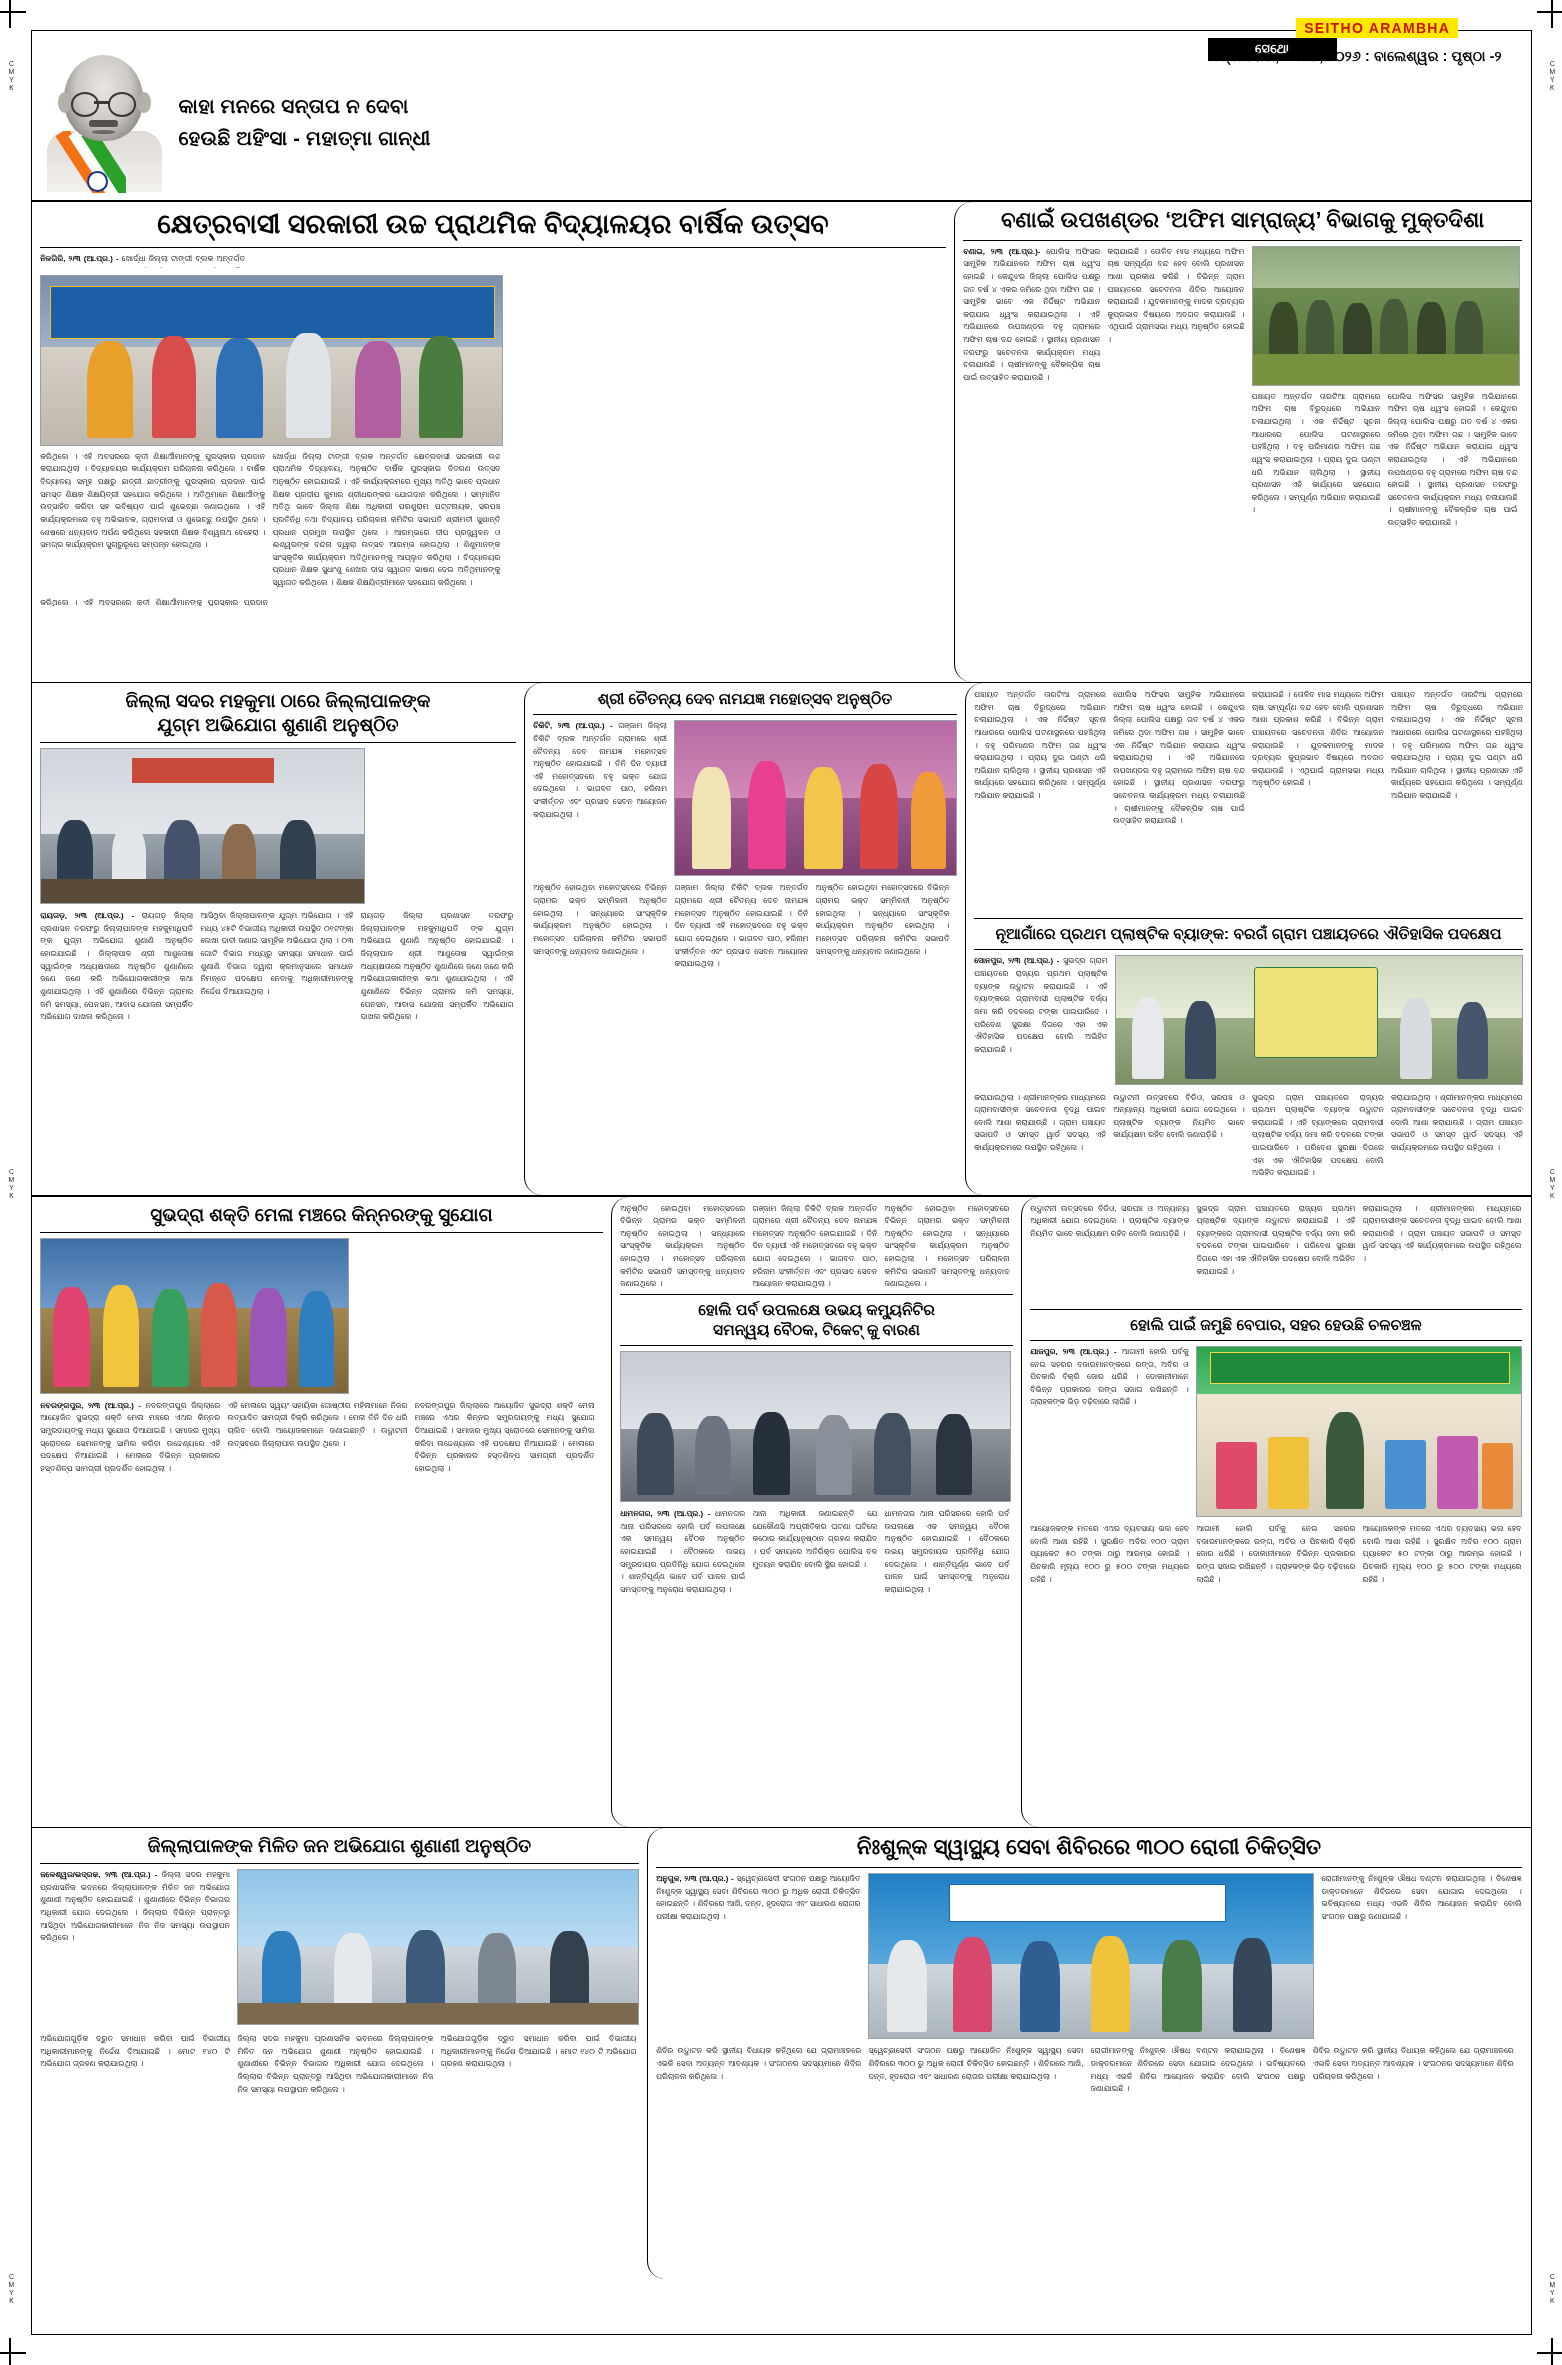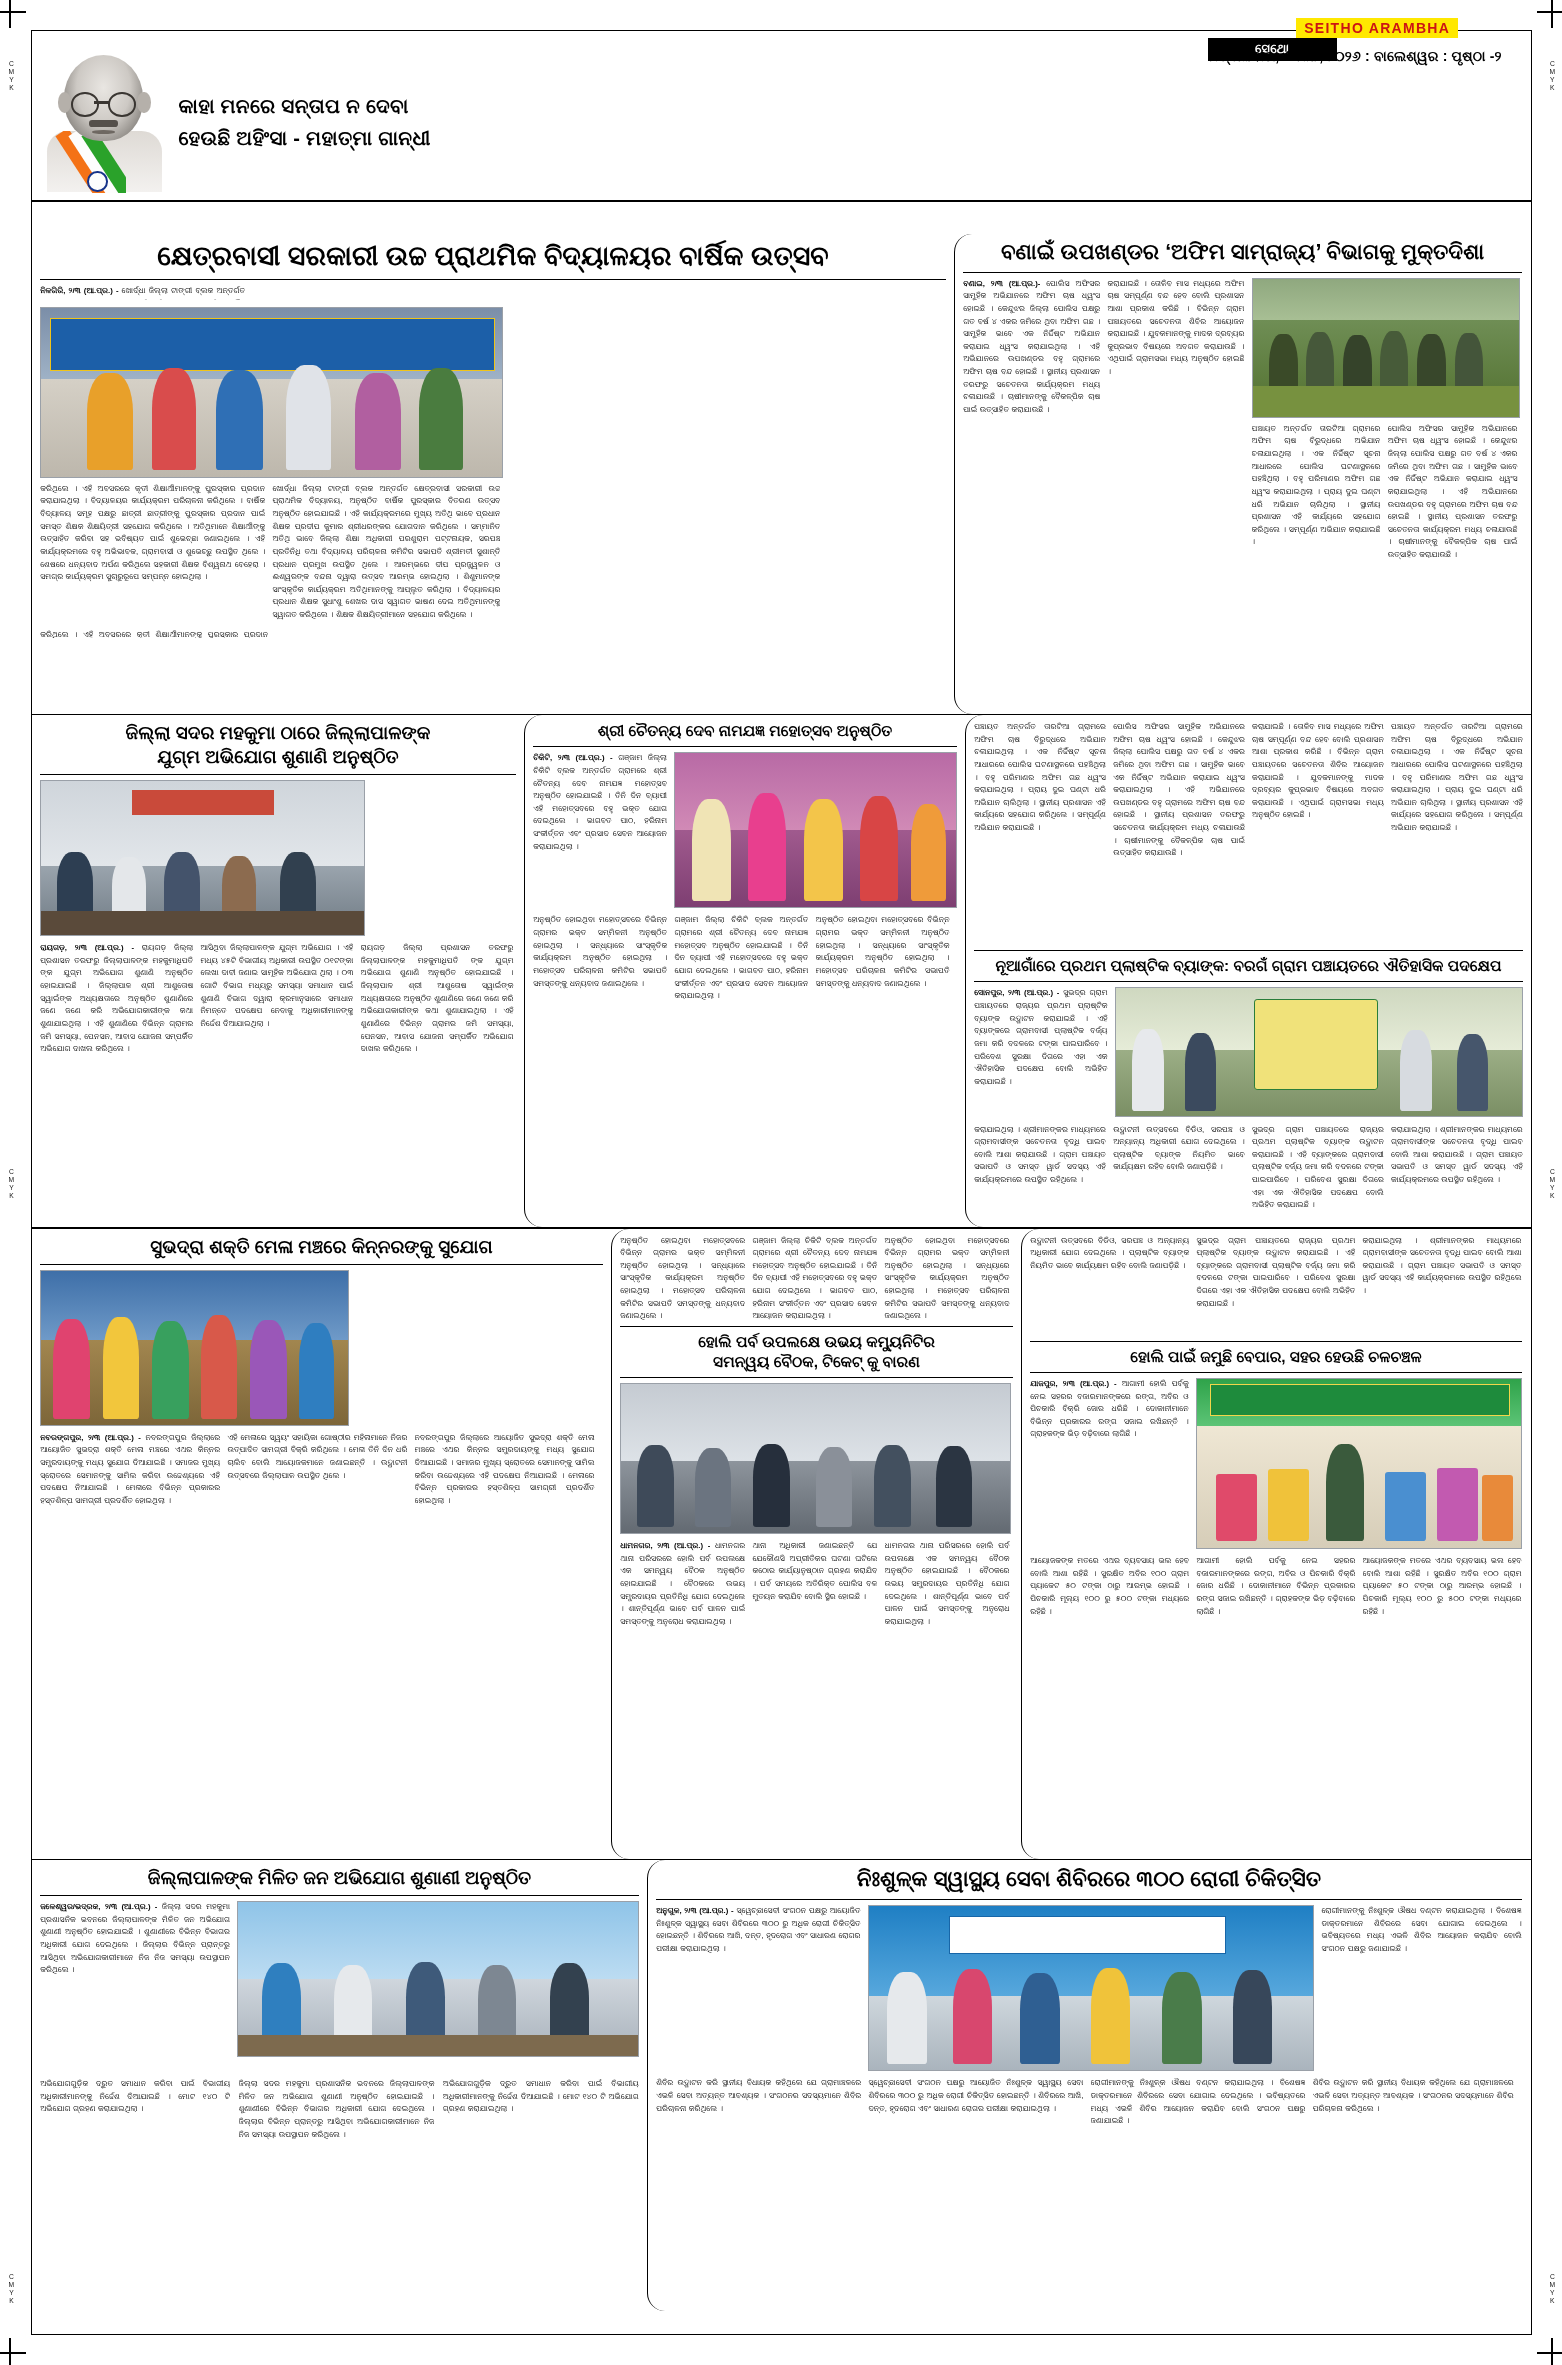--- a/index.html
+++ b/index.html
@@ -112,21 +112,21 @@
       </div>
 
       <div class="logoblk">
         <div class="logo-top">ସେଥୋ</div>
         <div class="logo-en">SEITHO ARAMBHA</div>
         <div class="logo-date">ମଙ୍ଗଳବାର, 4 ମାର୍ଚ୍ଚ, ୨୦୨୬ : ବାଲେଶ୍ୱର : ପୃଷ୍ଠା -୨</div>
       </div>
     </div>
     <div class="rule"></div>
 
-    <div class="band-row" style="height:480px;margin-top:32px;">
+    <div class="band-row" style="height:480px;">
 
       <div class="col" style="width:922px;padding:5.1px 8.2px 4.1px 8.2px;">
         <div class="hl hl-xl">କ୍ଷେତ୍ରବାସୀ ସରକାରୀ ଉଚ୍ଚ ପ୍ରାଥମିକ ବିଦ୍ୟାଳୟର ବାର୍ଷିକ ଉତ୍ସବ</div>
         <div style="border-top:1.3px solid #000;margin:5.1px 0 5.1px 0;"></div>
         <div style="display:flex;gap:7.2px;height:353px;flex-direction:column;">
           <div class="body-txt" style="width:205px;">
             <span class="lead">ନିଳଗିରି, ୨/୩ (ଆ.ପ୍ର.) -</span>
             <span>ଖୋର୍ଦ୍ଧା ଜିଲ୍ଲା ଟାଙ୍ଗୀ ବ୍ଲକ ଅନ୍ତର୍ଗତ କ୍ଷେତ୍ରବାସୀ ସରକାରୀ ଉଚ୍ଚ ପ୍ରାଥମିକ ବିଦ୍ୟାଳୟ, ଅନୁଷ୍ଠିତ ବାର୍ଷିକ ପୁରସ୍କାର ବିତରଣ ଉତ୍ସବ ଅନୁଷ୍ଠିତ ହୋଇଯାଇଛି । ଏହି କାର୍ଯ୍ୟକ୍ରମରେ ମୁଖ୍ୟ ଅତିଥି ଭାବେ ପ୍ରଧାନ ଶିକ୍ଷକ ପ୍ରଦୀପ କୁମାର ଶ୍ରୀଧରଙ୍କର ଯୋଗଦାନ କରିଥିଲେ । ସମ୍ମାନିତ ଅତିଥି ଭାବେ ଜିଲ୍ଲା ଶିକ୍ଷା ଅଧିକାରୀ ପରଶୁରାମ ପଟ୍ଟନାୟକ, ସରପଞ୍ଚ ପ୍ରତିନିଧି ତଥା ବିଦ୍ୟାଳୟ ପରିଚାଳନା କମିଟିର ସଭାପତି ଶ୍ରୀମତୀ ସୁଶାନ୍ତି ପ୍ରଧାନ ପ୍ରମୁଖ ଉପସ୍ଥିତ ଥିଲେ । ଆରମ୍ଭରେ ଦୀପ ପ୍ରଜ୍ଜ୍ୱଳନ ଓ ଈଶ୍ୱରଙ୍କ ବନ୍ଦନା ଦ୍ୱାରା ଉତ୍ସବ ଆରମ୍ଭ ହୋଇଥିଲା । ଶିଶୁମାନଙ୍କ ସାଂସ୍କୃତିକ କାର୍ଯ୍ୟକ୍ରମ ଅତିଥିମାନଙ୍କୁ ଆପ୍ଲୁତ କରିଥିଲା । ବିଦ୍ୟାଳୟର ପ୍ରଧାନ ଶିକ୍ଷକ ସୁଧାଂଶୁ ଶେଖର ଦାସ ସ୍ୱାଗତ ଭାଷଣ ଦେଇ ଅତିଥିମାନଙ୍କୁ ସ୍ୱାଗତ କରିଥିଲେ । ଶିକ୍ଷକ ଶିକ୍ଷୟିତ୍ରୀମାନେ ସହଯୋଗ କରିଥିଲେ ।</span>
           </div>
           <div style="width:461px;">
@@ -372,21 +372,21 @@
             <div class="sky" style="background:linear-gradient(180deg,#8fc4e8,#bcdcf2);height:50%"></div>
             <div class="grd" style="background:linear-gradient(180deg,#cfd6dd,#a9b2bb);height:50%"></div>
             <div class="fig" style="left:6%;width:39px;height:87px;background:#2f7fbf;"></div>
             <div class="fig" style="left:24%;width:38px;height:85px;background:#e6e9ec;"></div>
             <div class="fig" style="left:42%;width:39px;height:88px;background:#3e5a7a;"></div>
             <div class="fig" style="left:60%;width:38px;height:85px;background:#7d8792;"></div>
             <div class="fig" style="left:78%;width:39px;height:87px;background:#33414f;"></div>
             <div style="position:absolute;left:0;bottom:0;width:100%;height:14%;background:#7d6a4e;"></div>
           </div>
         </div>
-        <div style="display:flex;gap:7.2px;margin-top:21px;height:241px;justify-content:space-between;">
+        <div style="display:flex;gap:7.2px;margin-top:8px;height:241px;">
           <div class="body-txt" style="width:190px;">ଅଭିଯୋଗଗୁଡ଼ିକ ଦ୍ରୁତ ସମାଧାନ କରିବା ପାଇଁ ବିଭାଗୀୟ ଅଧିକାରୀମାନଙ୍କୁ ନିର୍ଦ୍ଦେଶ ଦିଆଯାଇଛି । ମୋଟ ୧୪୦ ଟି ଅଭିଯୋଗ ଗ୍ରହଣ କରାଯାଇଥିଲା ।</div>
           <div class="body-txt" style="width:196px;">ଜିଲ୍ଲା ସଦର ମହକୁମା ପ୍ରଶାସନିକ ଭବନରେ ଜିଲ୍ଲାପାଳଙ୍କ ମିଳିତ ଜନ ଅଭିଯୋଗ ଶୁଣାଣୀ ଅନୁଷ୍ଠିତ ହୋଇଯାଇଛି । ଶୁଣାଣୀରେ ବିଭିନ୍ନ ବିଭାଗର ଅଧିକାରୀ ଯୋଗ ଦେଇଥିଲେ । ଜିଲ୍ଲାର ବିଭିନ୍ନ ପ୍ରାନ୍ତରୁ ଆସିଥିବା ଅଭିଯୋଗକାରୀମାନେ ନିଜ ନିଜ ସମସ୍ୟା ଉପସ୍ଥାପନ କରିଥିଲେ ।</div>
           <div class="body-txt" style="width:196px;">ଅଭିଯୋଗଗୁଡ଼ିକ ଦ୍ରୁତ ସମାଧାନ କରିବା ପାଇଁ ବିଭାଗୀୟ ଅଧିକାରୀମାନଙ୍କୁ ନିର୍ଦ୍ଦେଶ ଦିଆଯାଇଛି । ମୋଟ ୧୪୦ ଟି ଅଭିଯୋଗ ଗ୍ରହଣ କରାଯାଇଥିଲା ।</div>
         </div>
       </div>
 
       <div class="col vsep" style="width:883px;padding:6.1px 8.2px;">
         <div class="hl hl-lg">ନିଃଶୁଳ୍କ ସ୍ୱାସ୍ଥ୍ୟ ସେବା ଶିବିରରେ ୩୦୦ ରୋଗୀ ଚିକିତ୍ସିତ</div>
         <div style="border-top:1.3px solid #000;margin:5.1px 0;"></div>
         <div style="display:flex;gap:7.2px;">

